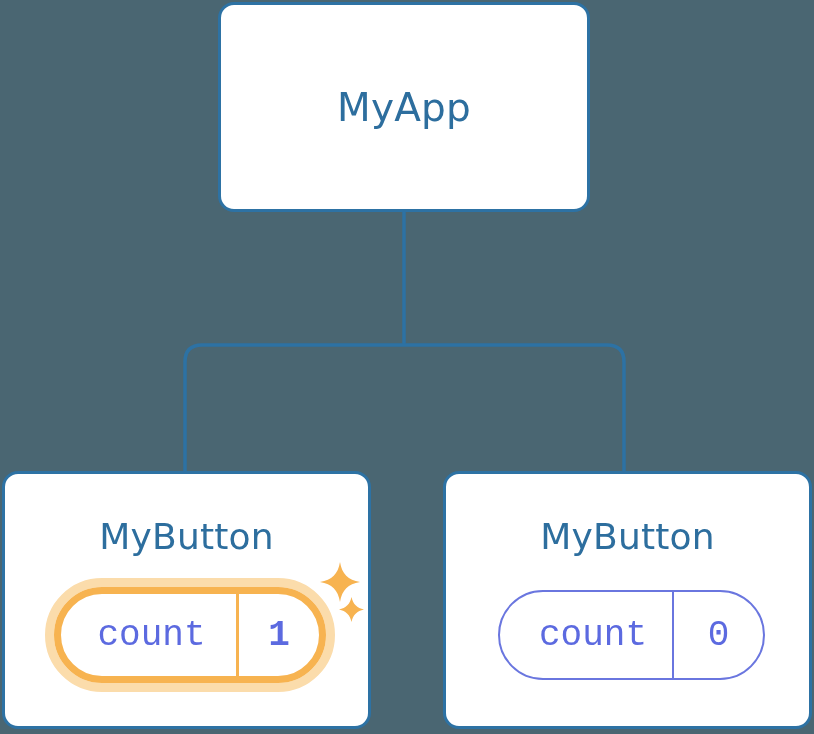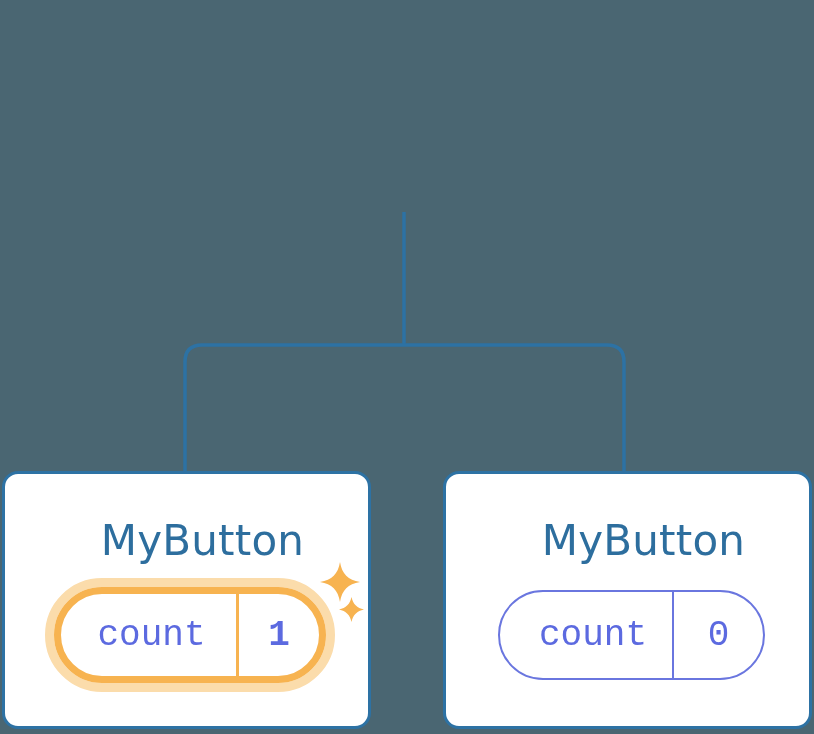--- a/index.html
+++ b/index.html
@@ -72,22 +72,21 @@
   }
   #card-right {
     left: 443px;
     top: 471px;
     width: 369px;
     height: 258px;
   }
   #card-left .card-title,
   #card-right .card-title {
     top: 42px;
-    font-size: 42px;
-    margin-left: 16px;
+    font-size: 36px;
   }
 
   
   .pill {
     position: absolute;
     box-sizing: border-box;
     display: flex;
     align-items: stretch;
     background: #ffffff;
   }
@@ -181,20 +180,23 @@
 <div id="stage">
 
   <svg id="connectors" viewBox="0 0 814 734" width="814" height="734">
 
     <path d="M 404 212 L 404 345" fill="none" stroke="#2d72a4" stroke-width="3.5" stroke-linecap="butt"></path>
 
     <path d="M 404 345 L 202 345 Q 185 345 185 362 L 185 476" fill="none" stroke="#2d72a4" stroke-width="3.5" stroke-linecap="butt"></path>
     <path d="M 404 345 L 607 345 Q 624 345 624 362 L 624 476" fill="none" stroke="#2d72a4" stroke-width="3.5" stroke-linecap="butt"></path>
   </svg>
 
+  <div class="card" id="card-app">
+    <div class="card-title">MyApp</div>
+  </div>
 
   <div class="card" id="card-left">
     <div class="card-title">MyButton</div>
 
     <div id="pill-left-wrap">
       <div id="pill-left-halo"></div>
       <div class="pill" id="pill-left">
         <div class="pill-label">count</div>
         <div class="pill-value">1</div>
       </div>

